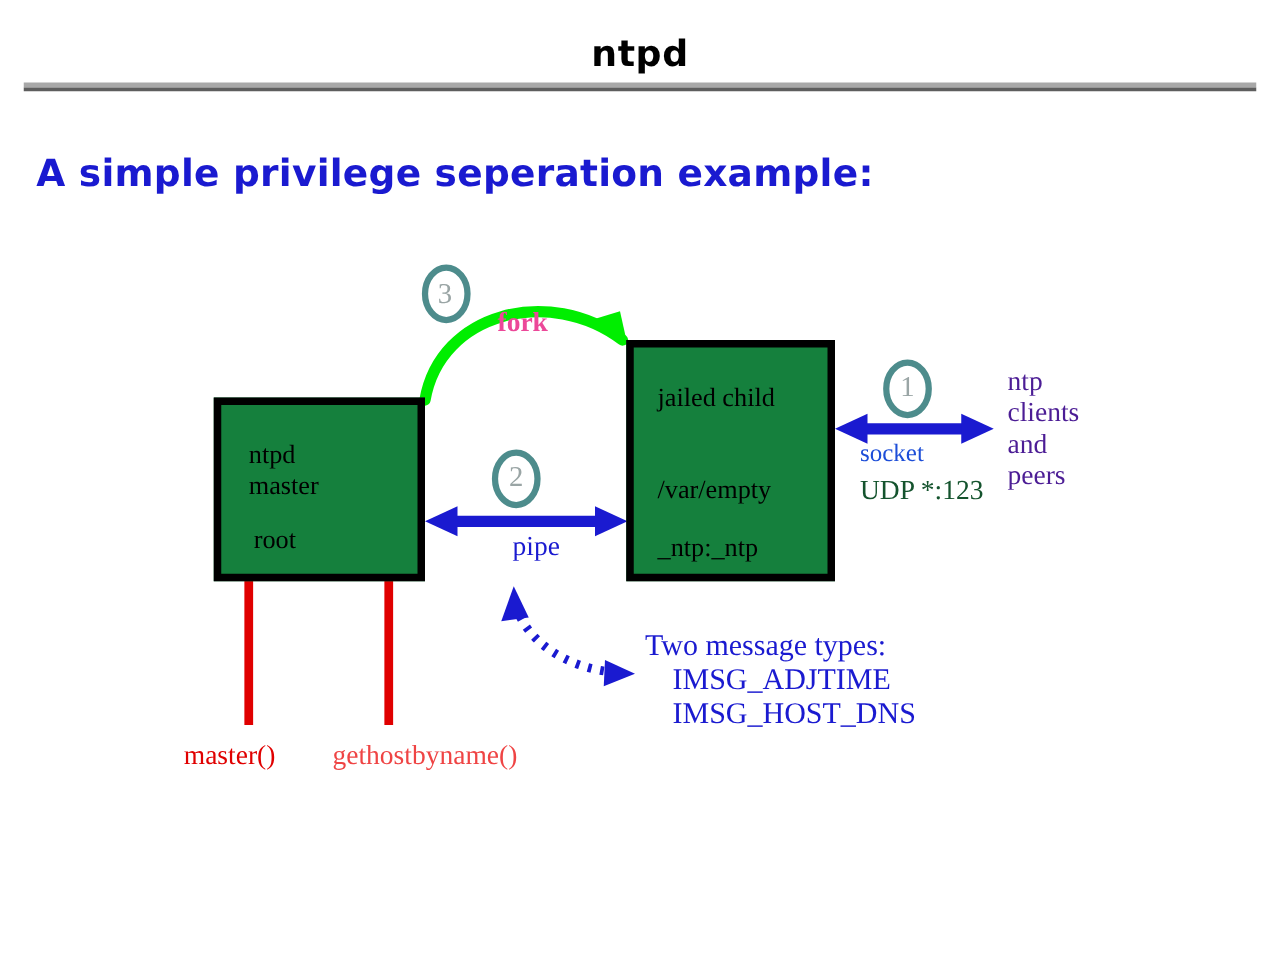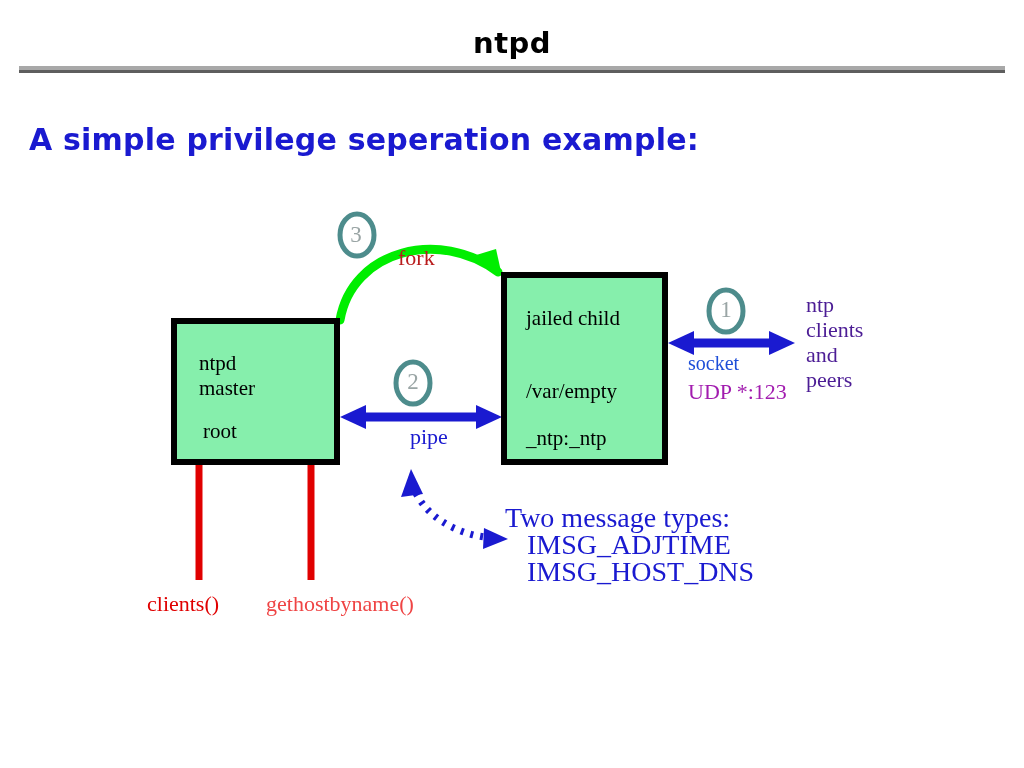--- a/index.html
+++ b/index.html
@@ -65,21 +65,21 @@
     font-weight: bold;
     font-size: 30px;
     color: #1a1ad0;
     letter-spacing: 0.2px;
   }
 
   
   .node-box {
     position: absolute;
     border: 6px solid #000000;
-    background: #86efac;
+    background: #15803d;
     box-sizing: border-box;
   }
   #master-box {
     left: 171px;
     top: 318px;
     width: 169px;
     height: 147px;
   }
   #child-box {
     left: 501px;
@@ -103,32 +103,32 @@
     height: 768px;
     pointer-events: none;
   }
 
   
   .lbl {
     position: absolute;
     font-family: "Liberation Serif", serif;
     white-space: nowrap;
   }
-  .lbl-fork   { left: 398px; top: 245px;  font-size: 22px; color: #b91c1c; }
+  .lbl-fork   { left: 398px; top: 245px;  font-size: 22px; color: #ec4899; font-weight: bold; }
   .lbl-pipe   { left: 410px; top: 424px;  font-size: 22px; color: #1a1ad0; }
   .lbl-socket { left: 688px; top: 352px;  font-size: 20px; color: #1d4ed8; }
-  .lbl-udp    { left: 688px; top: 379px;  font-size: 22px; color: #a21caf; text-align: right; }
+  .lbl-udp    { left: 688px; top: 379px;  font-size: 22px; color: #14532d; text-align: right; }
   .lbl-peers  {
     left: 806px; top: 292px;
     font-size: 22px; color: #4c1d95;
     line-height: 25px;
   }
   .lbl-msg {
-    left: 505px; top: 504px;
-    font-size: 28px; color: #1a1ad0;
+    left: 516px; top: 504px;
+    font-size: 24px; color: #1a1ad0;
     line-height: 27px;
   }
   .lbl-msg .indent { padding-left: 22px; display: block; }
   .lbl-adjtime  { left: 147px; top: 591px; font-size: 22px; color: #e00000; }
   .lbl-gethost  { left: 266px; top: 591px; font-size: 22px; color: #ef4444; }
 
   
   .step-num {
     position: absolute;
     font-family: "Liberation Serif", serif;
@@ -214,16 +214,16 @@
     <div>and</div>
     <div>peers</div>
   </div>
 
   <div class="lbl lbl-msg">
     <div>Two message types:</div>
     <span class="indent">IMSG_ADJTIME</span>
     <span class="indent">IMSG_HOST_DNS</span>
   </div>
 
-  <div class="lbl lbl-adjtime">clients()</div>
+  <div class="lbl lbl-adjtime">master()</div>
   <div class="lbl lbl-gethost">gethostbyname()</div>
 
 </div>
 
 </body></html>

